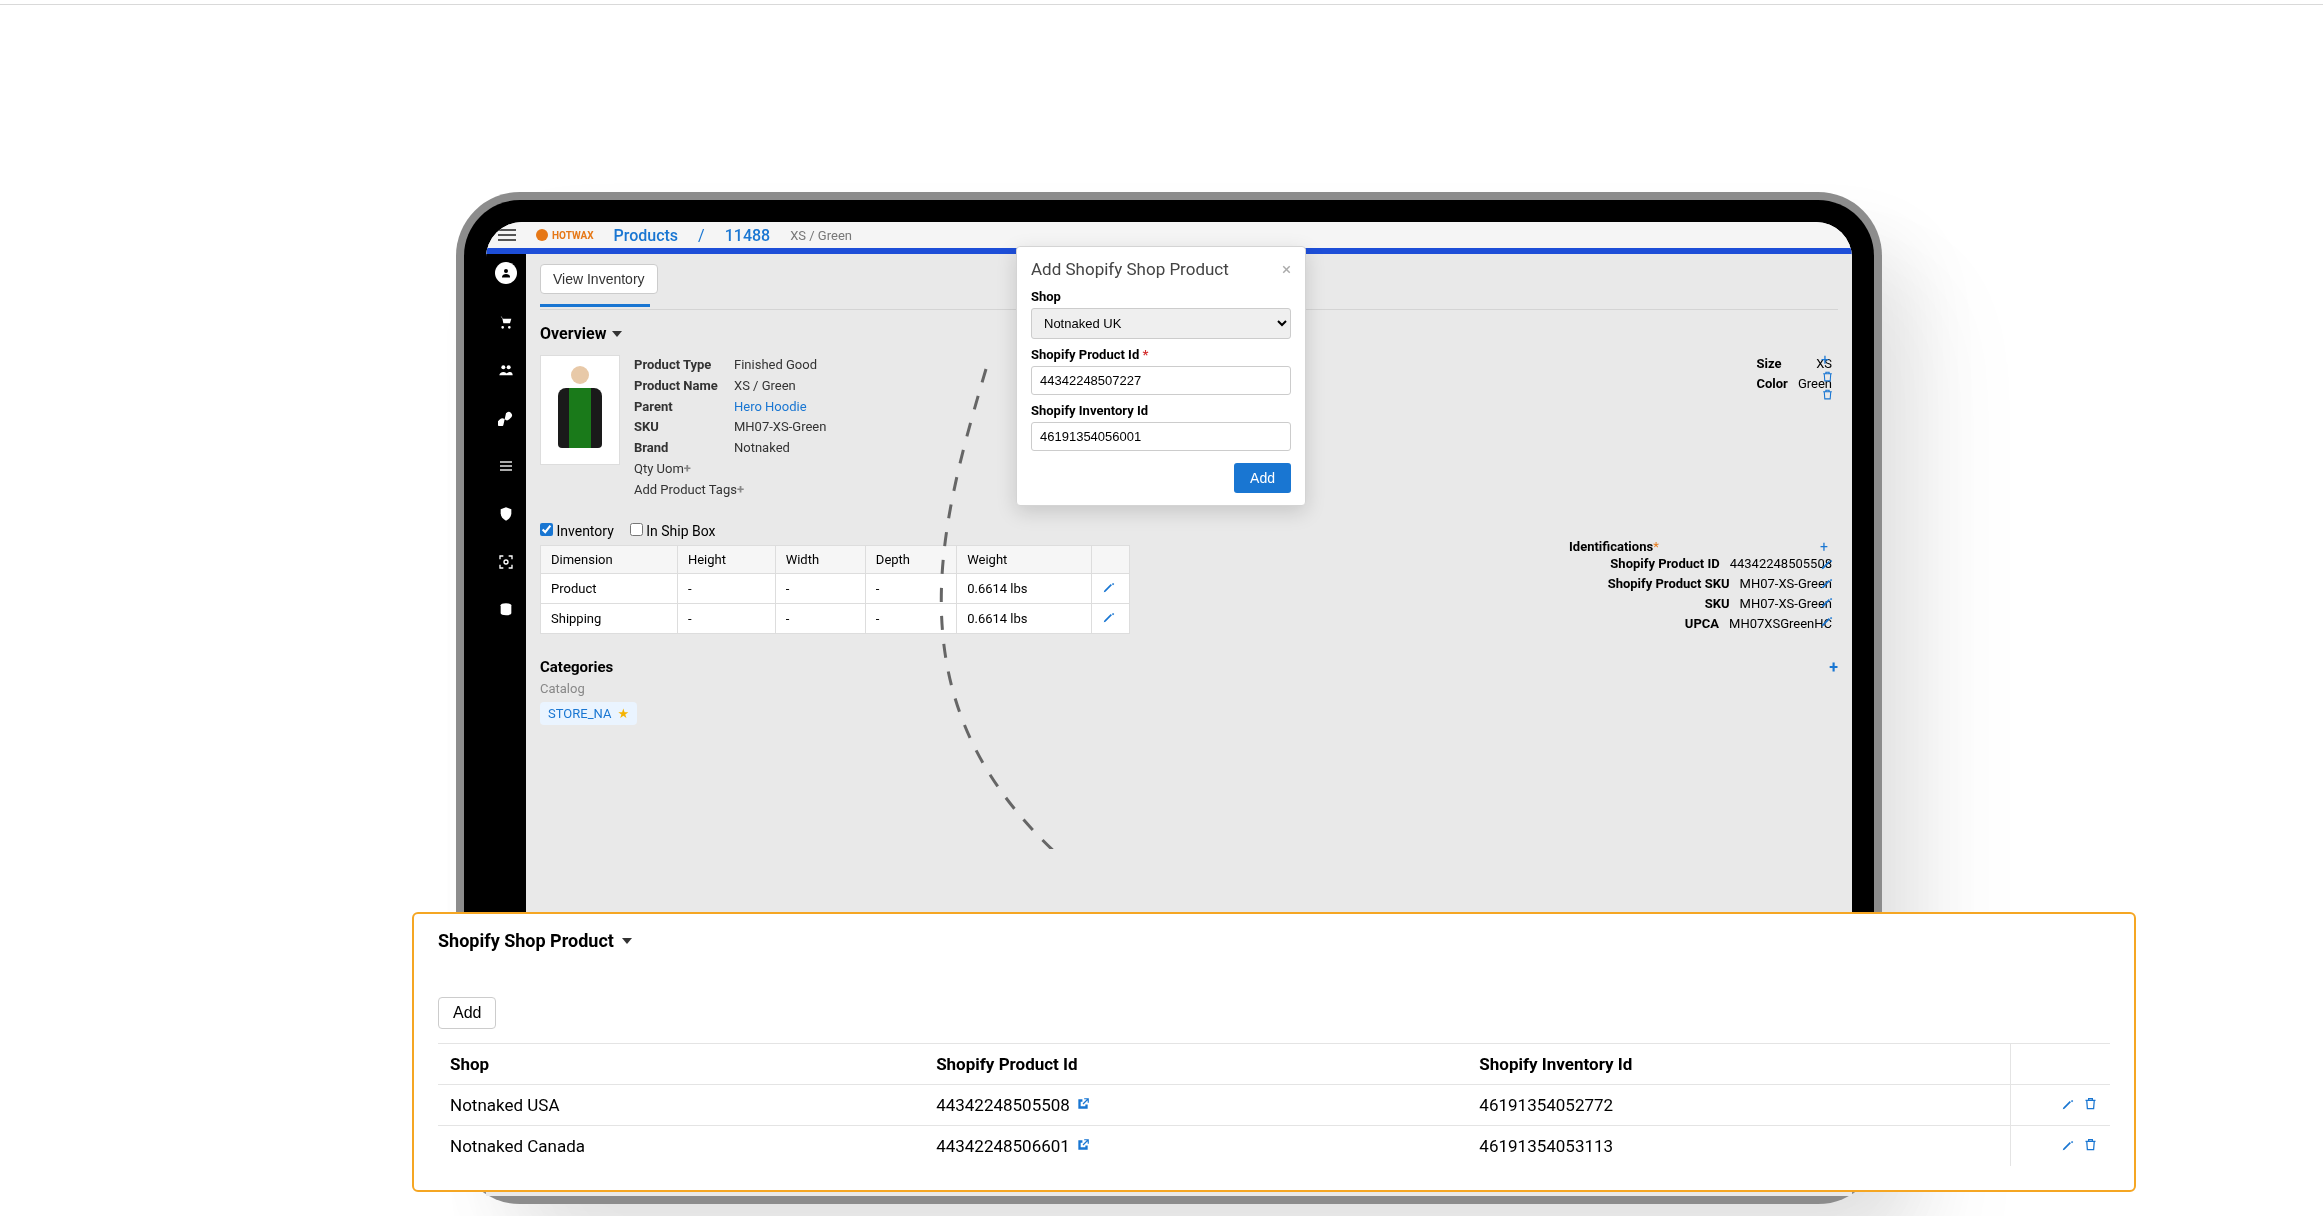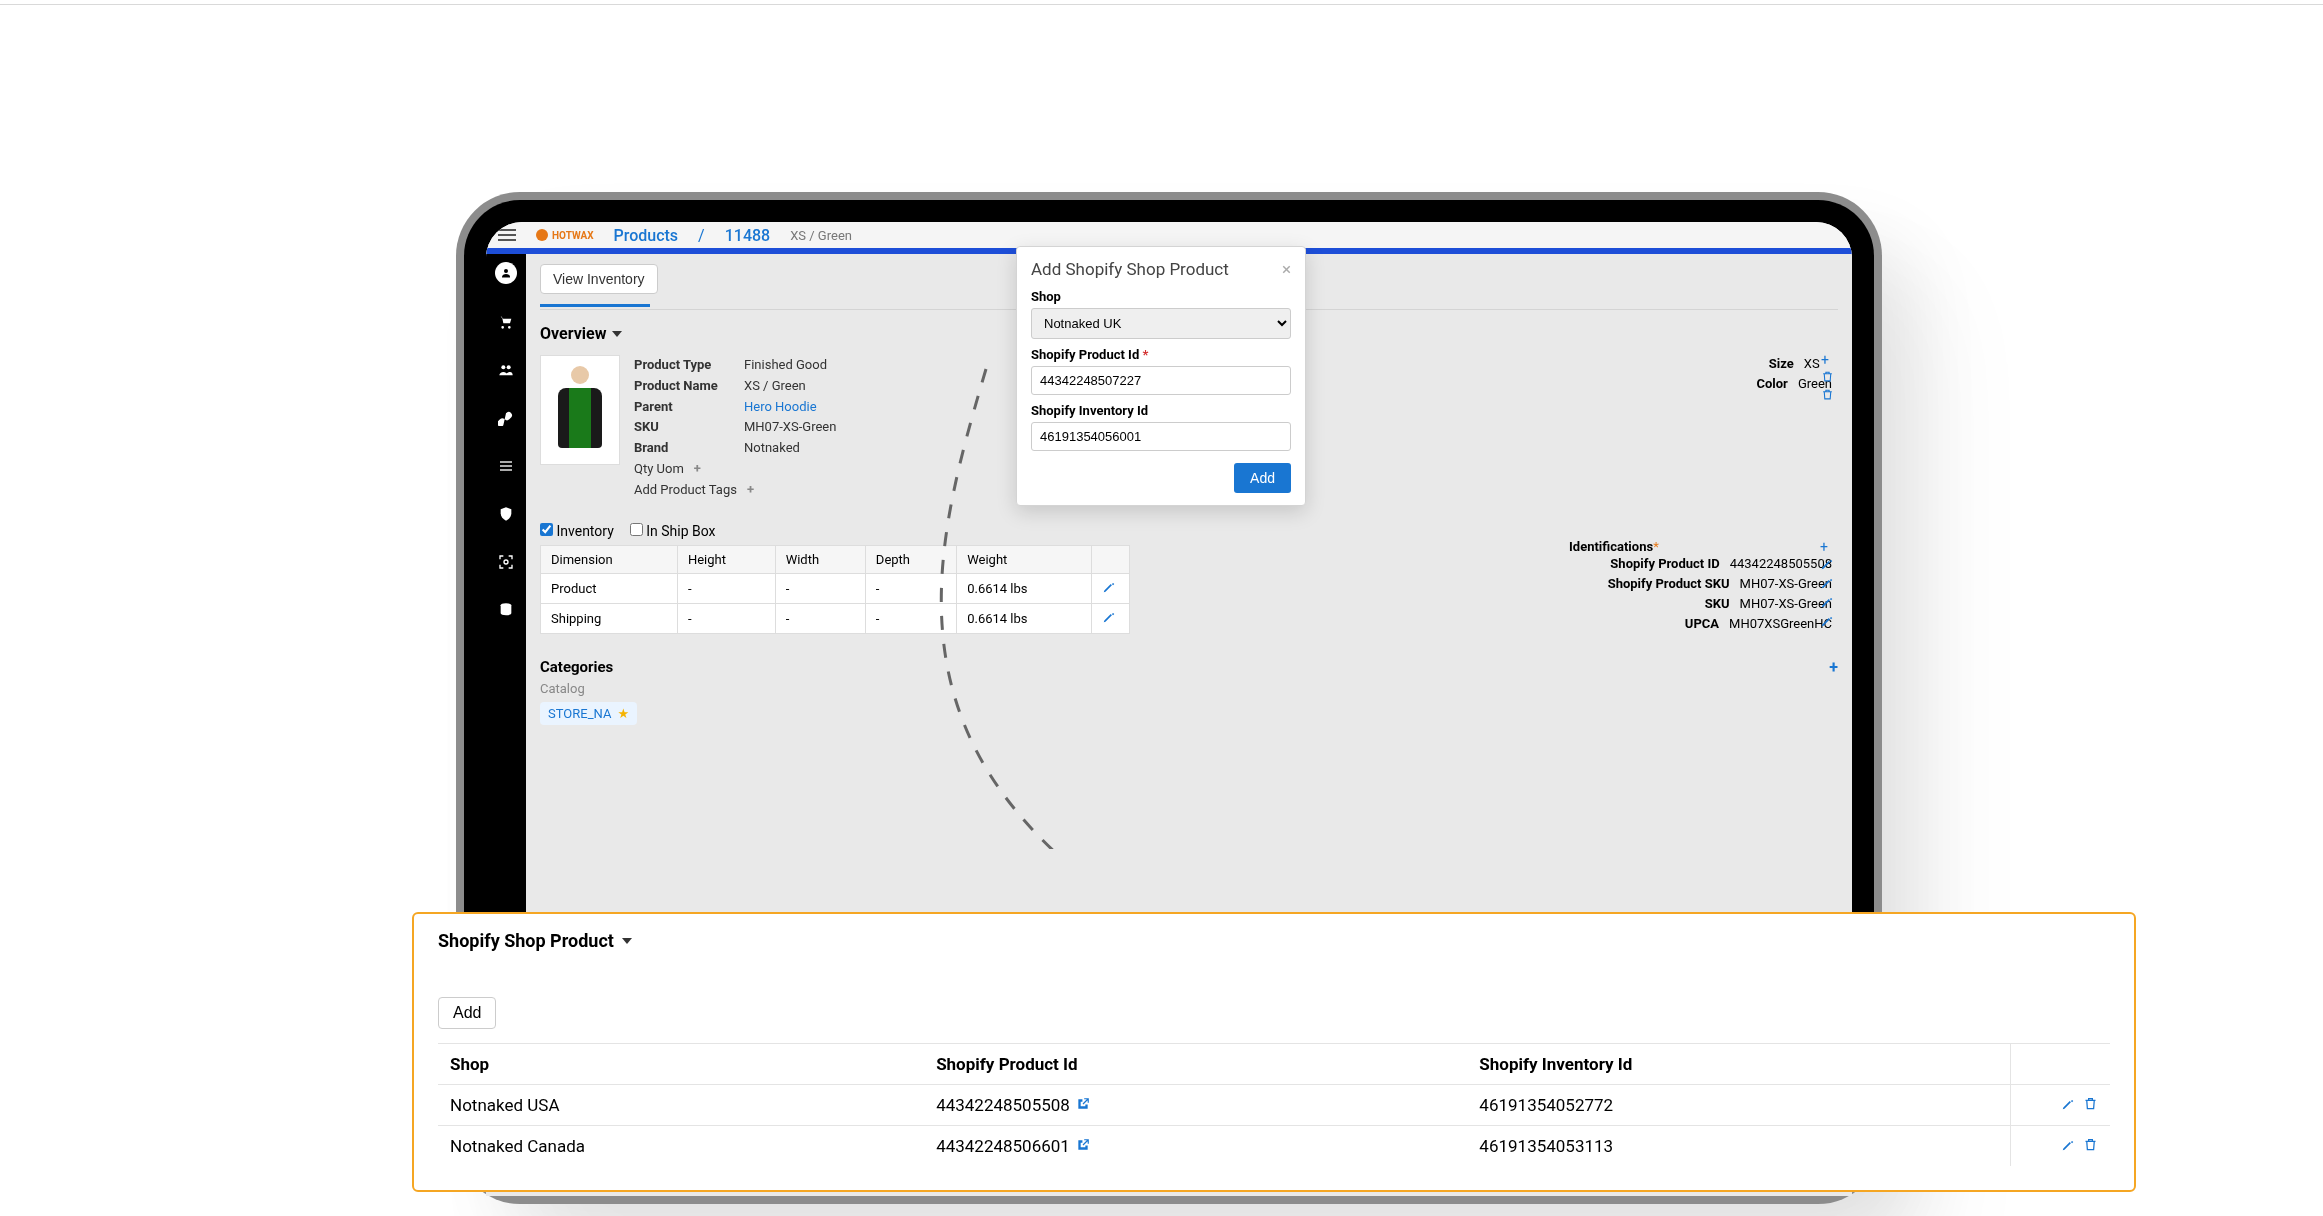--- a/index.html
+++ b/index.html
@@ -133,27 +133,27 @@
     display:flex; align-items:center; justify-content:center;
   }
   .hoodie {
     width:60px;height:88px;position:relative;
   }
   .hoodie .head{width:18px;height:18px;border-radius:50%;background:#e8c9a8;margin:0 auto;}
   .hoodie .body{width:44px;height:60px;background:linear-gradient(90deg,#1a1a1a 0 25%,#1a7a1a 25% 75%,#1a1a1a 75%);margin:4px auto 0;border-radius:8px 8px 4px 4px;}
 
   .detail-cols { display:flex; gap:60px; flex:1; }
   .detail-col { font-size:13px; color:#333; }
-  .detail-col .row { display:flex; gap:10px; line-height:1.6; }
+  .detail-col .row { display:flex; line-height:1.6; }
   .detail-col .lbl { font-weight:700; min-width:100px; }
   .link { color:#1976d2; }
   .plus-mini { color:#888; font-weight:700; }
 
   .right-col { position:absolute; right:20px; top:100px; font-size:13px; }
-  .right-col .row { display:flex; gap:10px; justify-content:center; line-height:1.55; }
+  .right-col .row { display:flex; gap:10px; justify-content:space-between; line-height:1.55; }
   .right-col .lbl { font-weight:700; text-align:right; }
   .right-col .ricons { position:absolute; right:-2px; top:-2px; display:flex; flex-direction:column; gap:2px; color:#1976d2; font-size:14px;}
   .icon-blue { color:#1976d2; }
 
   .ship-row { margin-top:22px; font-size:14px; display:flex; gap:16px; align-items:center; }
   .ship-row input { accent-color:#1976d2; }
 
   .dim-table {
     margin-top:6px; border-collapse:collapse; font-size:13px; width:590px; background:#fff;
   }

